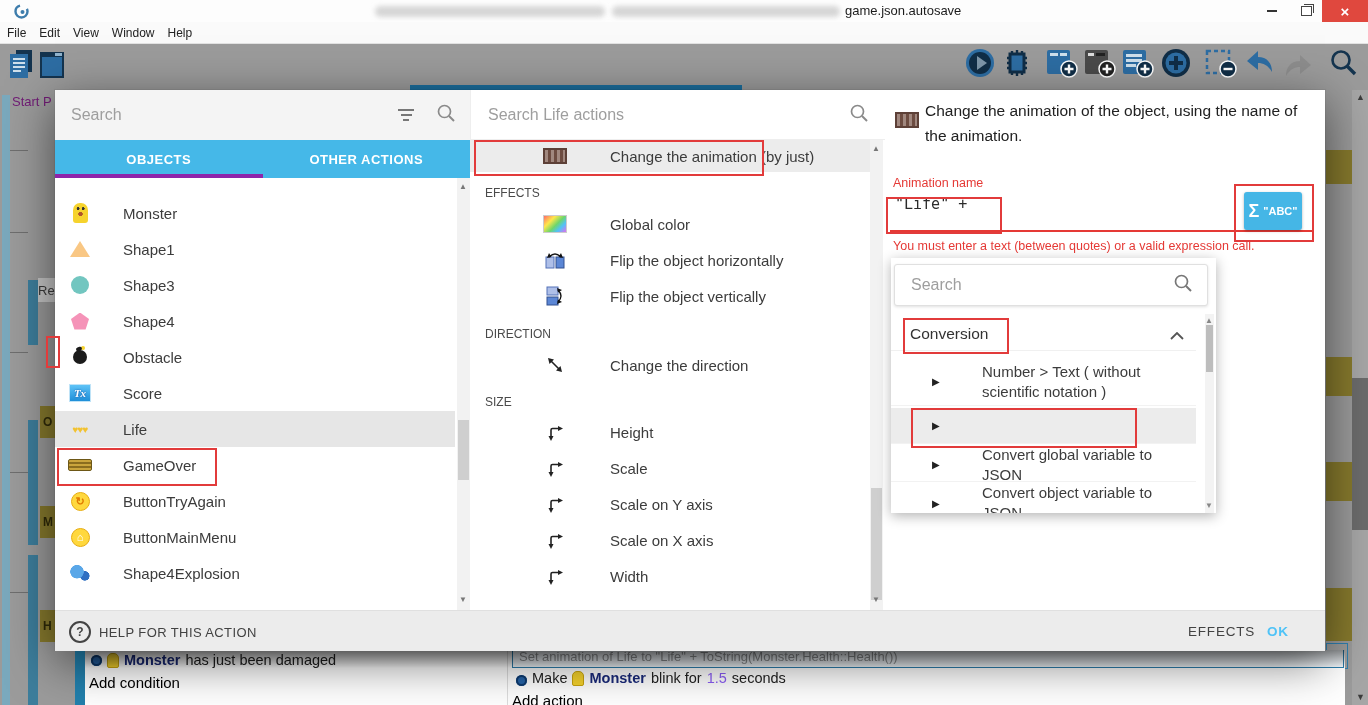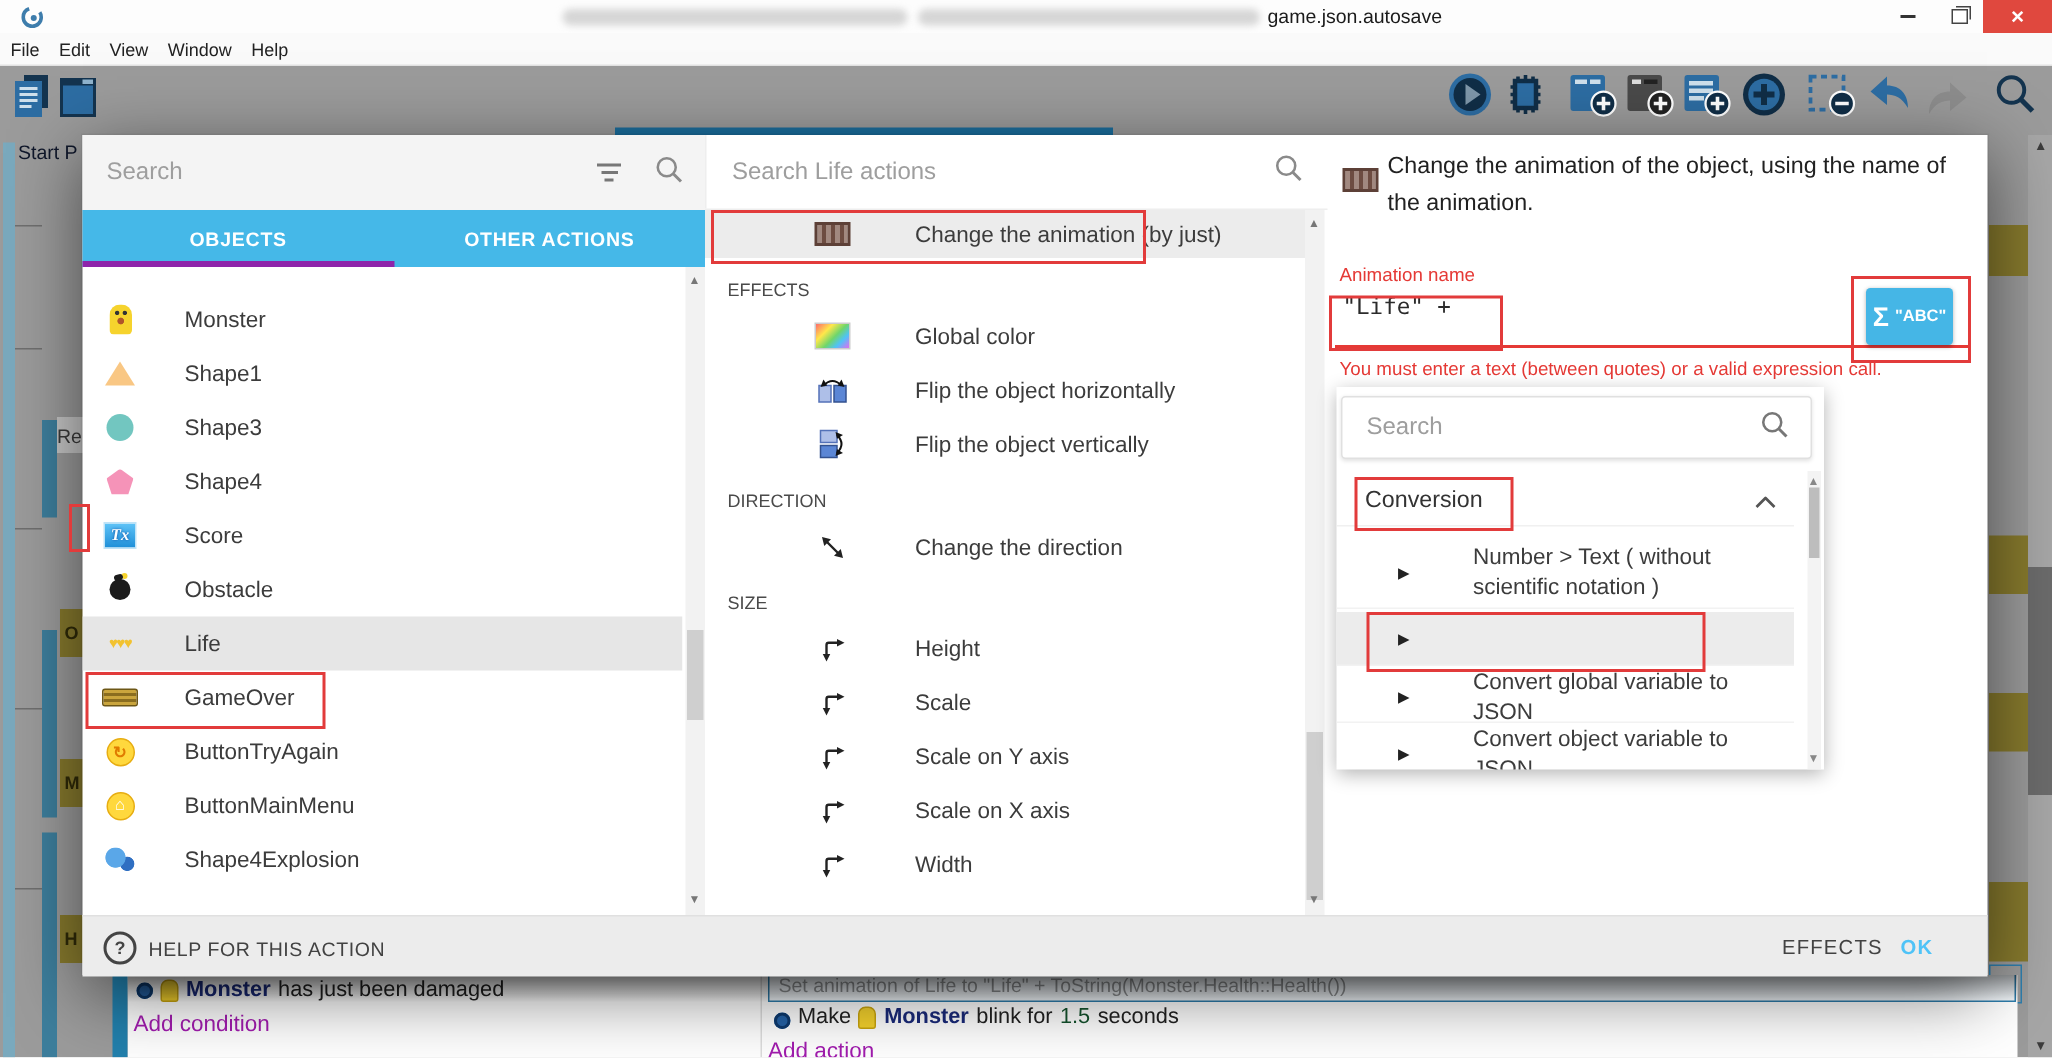--- a/index.html
+++ b/index.html
@@ -17,40 +17,40 @@
   .rest-a{width:9px;height:8px;border:1px solid #444;position:relative;background:#fff;}
   .rest-b{position:absolute;left:2px;top:-3px;width:9px;height:8px;border:1px solid #444;border-bottom:none;border-left:none;}
   .btn-close{left:1322px;width:46px;background:#e0483e;color:#fff;font-size:15px;font-weight:bold;}
   
   .menubar{position:absolute;left:0;top:22px;width:1368px;height:22px;background:#fafafa;border-bottom:1px solid #e2e2e2;display:flex;align-items:center;padding-left:7px;gap:13px;box-sizing:border-box;}
   .menubar span{font-size:12px;color:#222;}
   
   .workspace{position:absolute;left:0;top:44px;width:1368px;height:661px;background:#9b9b9b;}
   .tbicon{position:absolute;top:4px;}
   .tabstrip{position:absolute;left:410px;top:41px;width:332px;height:5px;background:#1b6e9d;}
-  .starttab{position:absolute;left:12px;top:50px;font-size:13px;color:#0f172a;}
+  .starttab{position:absolute;left:12px;top:50px;font-size:13px;color:#701a75;}
   .vbar{position:absolute;background:#3d7e9c;}
   .tick{position:absolute;height:1px;background:#6f6f6f;width:18px;left:10px;}
   .olive{position:absolute;background:#877a2d;}
   .olive-l{position:absolute;width:16px;height:32px;background:#877a2d;color:#2f2a08;font-size:12px;font-weight:bold;display:flex;align-items:center;padding-left:3px;box-sizing:border-box;}
   .re-frag{position:absolute;left:38px;top:234px;width:18px;height:24px;background:#c6c6c6;color:#3a3a3a;font-size:13px;display:flex;align-items:center;}
   
   .wsb-track{position:absolute;left:1352px;top:46px;width:16px;height:615px;background:#a6a6a6;}
   .wsb-thumb{position:absolute;left:1352px;top:334px;width:16px;height:152px;background:#6b6b6b;}
   .sb-arr{position:absolute;font-size:9px;color:#3c3c3c;}
   
   .strip{position:absolute;left:85px;top:606px;width:1260px;height:55px;background:#fff;overflow:hidden;}
   .strip-div{position:absolute;left:422px;top:0;width:1px;height:55px;background:#ddd;}
   .cond-row1{position:absolute;left:6px;top:2px;font-size:14.5px;color:#222;display:flex;align-items:center;gap:5px;}
   .cond-obj{font-weight:bold;color:#1a2a7a;}
-  .addrow{position:absolute;font-size:15px;color:#a21caf;}
+  .addrow{position:absolute;font-size:15px;color:#000000;}
   .selact{position:absolute;left:427px;top:-6px;width:830px;height:22px;border:1px solid #2e7fae;background:#f6fbff;overflow:hidden;display:flex;align-items:center;}
   .selact span{font-size:13px;color:#444;opacity:.55;padding-left:6px;white-space:nowrap;}
   .makerow{position:absolute;left:431px;top:20px;display:flex;align-items:flex-end;gap:5px;font-size:14.5px;color:#222;}
-  .g15{color:#14532d;}
+  .g15{color:#8b5cf6;}
   .gear{width:11px;height:11px;border-radius:50%;background:#2563a8;box-shadow:inset 0 0 0 2px #0e3a6e;}
   .mini-monster{width:10px;height:13px;background:#f6d32d;border-radius:5px 5px 2px 2px;border:1px solid #caa50e;}
   .strip-shadow{position:absolute;left:0;top:0;width:1260px;height:18px;background:linear-gradient(rgba(0,0,0,.42),rgba(0,0,0,0));}
   
   .dialog{position:absolute;left:55px;top:90px;width:1270px;height:560px;background:#fff;
     box-shadow:0 12px 45px rgba(0,0,0,.55),0 0 0 1px rgba(0,0,0,.05);}
   
   .srch{position:absolute;box-sizing:border-box;display:flex;align-items:center;}
   .srch input{border:none;outline:none;background:transparent;font-size:16px;color:#444;width:100%;font-family:"Liberation Sans",sans-serif;}
   .srch input::placeholder{color:#9e9e9e;}
@@ -359,29 +359,29 @@
           <span class="olabel">Shape3</span>
         </div>
       <div class="orow">
           <span class="oicn">
             <span class="i-pent"></span>
           </span>
           <span class="olabel">Shape4</span>
         </div>
       <div class="orow">
           <span class="oicn">
+            <span class="i-bomb"></span>
+          </span>
+          <span class="olabel">Obstacle</span>
+        </div>
+      <div class="orow">
+          <span class="oicn">
             <span class="i-score">Tx</span>
           </span>
           <span class="olabel">Score</span>
-        </div>
-      <div class="orow">
-          <span class="oicn">
-            <span class="i-bomb"></span>
-          </span>
-          <span class="olabel">Obstacle</span>
         </div>
       <div class="orow sel">
           <span class="oicn">
             <span class="i-hearts">♥♥♥</span>
           </span>
           <span class="olabel">Life</span>
         </div>
       <div class="orow">
           <span class="oicn">
             <span class="i-banner"></span>

